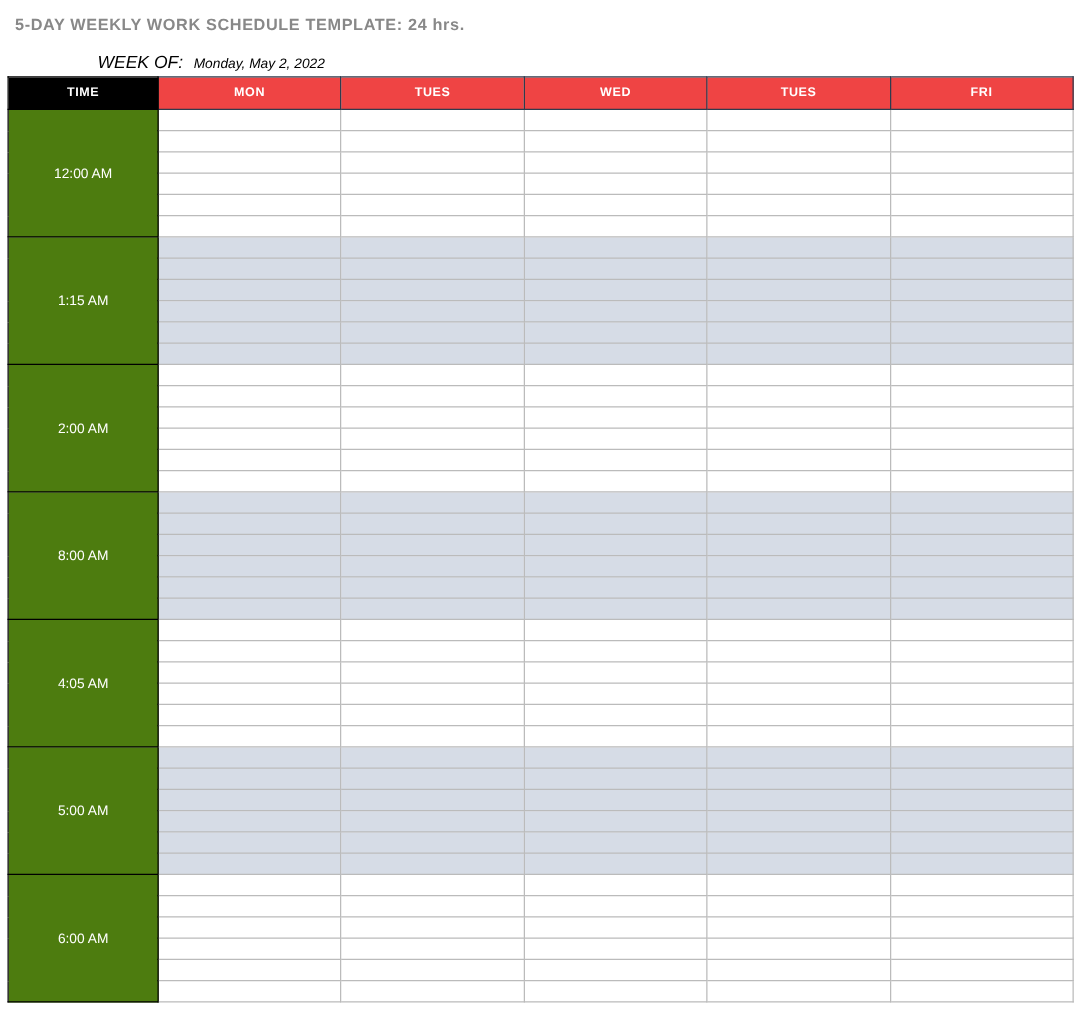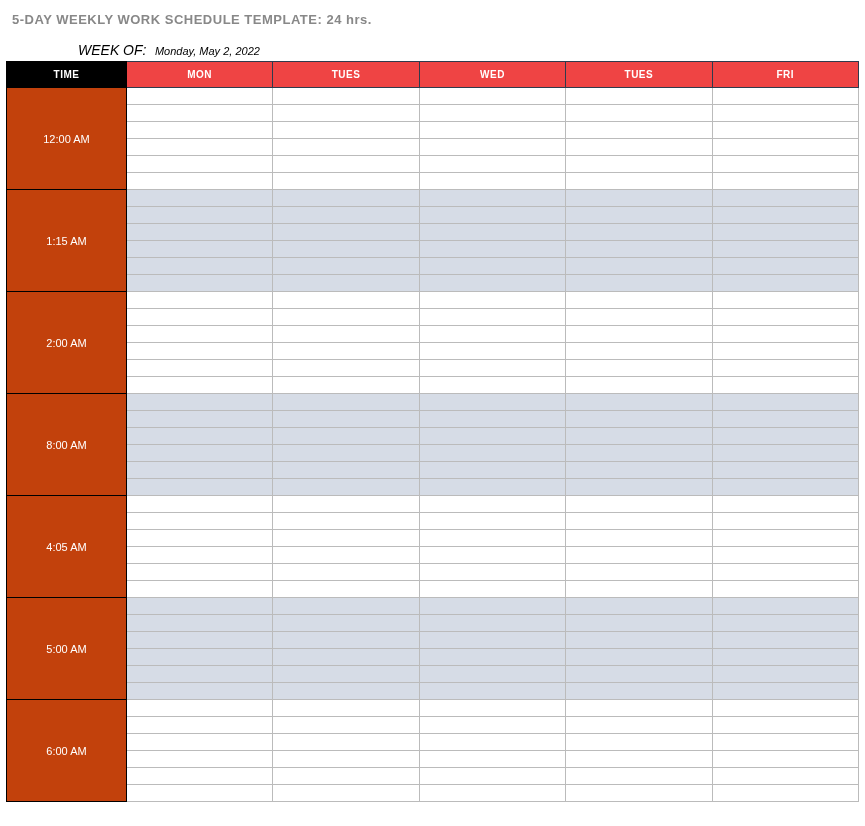--- a/index.html
+++ b/index.html
@@ -54,21 +54,21 @@
       background: #ef4444;
       border: 1px solid #2f3b4d;
     }
     td {
       border: 1px solid #bbb;
       height: 17px;
       font-size: 10px;
       padding: 0 4px;
     }
     td.time-cell {
-      background: #c2410c;
+      background: #4d7c0f;
       color: #fff;
       text-align: center;
       vertical-align: middle;
       font-size: 11px;
       font-weight: normal;
       border: 1px solid #000;
       width: 120px;
     }
     tr.shade td.slot {
       background: #d6dce6;

